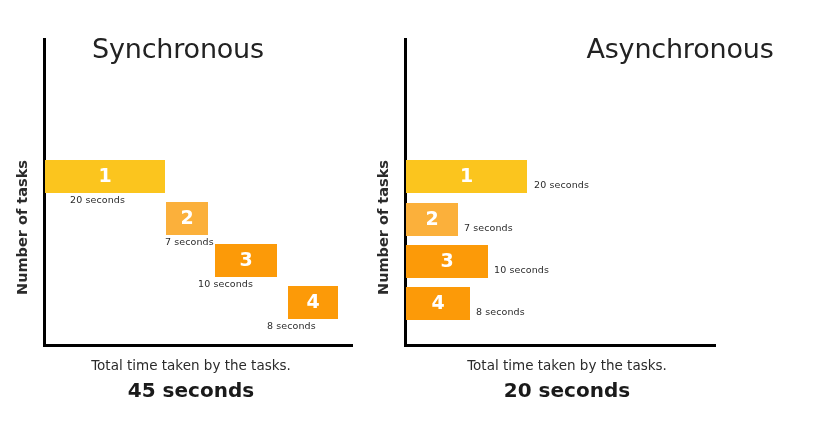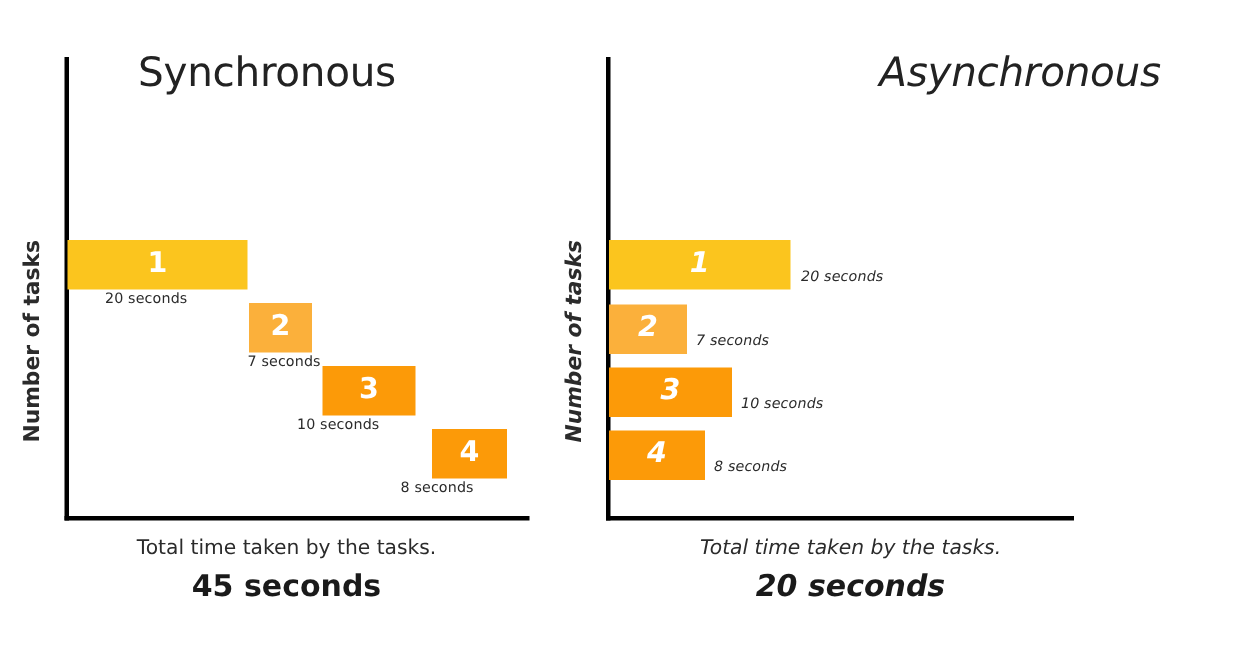--- a/index.html
+++ b/index.html
@@ -15,21 +15,21 @@
     font-family: "DejaVu Sans", "Liberation Sans", sans-serif;
     color: #1a1a1a;
   }
 
   .panel {
     position: absolute;
     top: 0;
     height: 430px;
   }
   #panel-sync  { left: 0px;   width: 400px; }
-  #panel-async { left: 396px; width: 432px; font-style: italic; }
+  #panel-async { left: 396px; width: 432px; }
 
   .panel-title {
     position: absolute;
     top: 33px;
     font-size: 27px;
     font-weight: 400;
     letter-spacing: -0.2px;
     color: #222222;
     white-space: nowrap;
     text-align: center;

